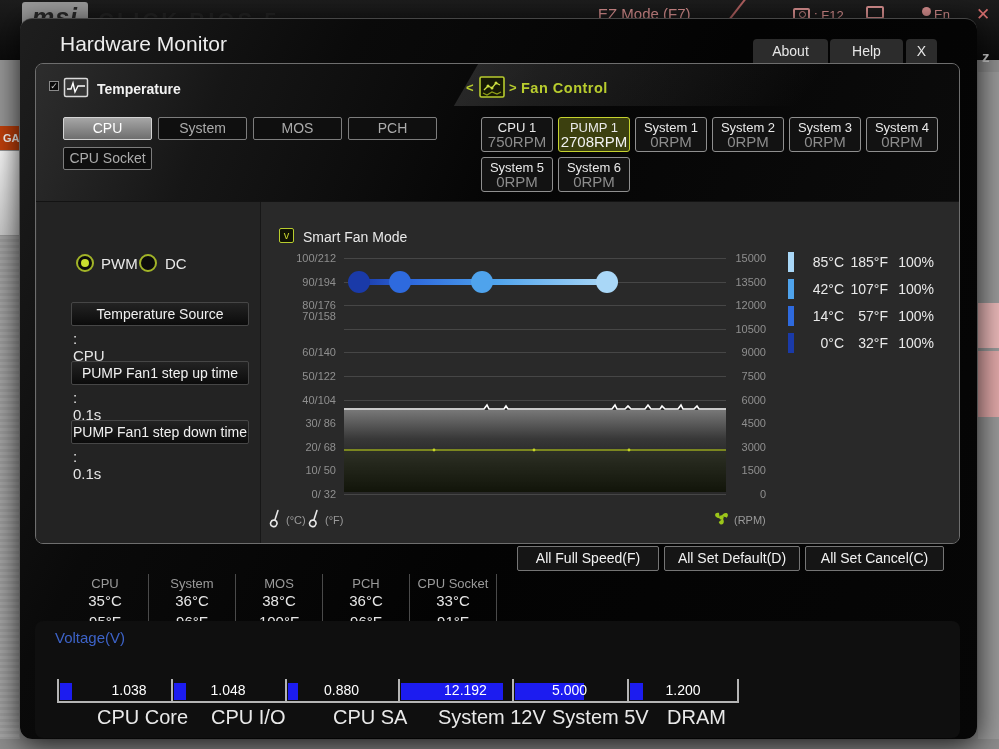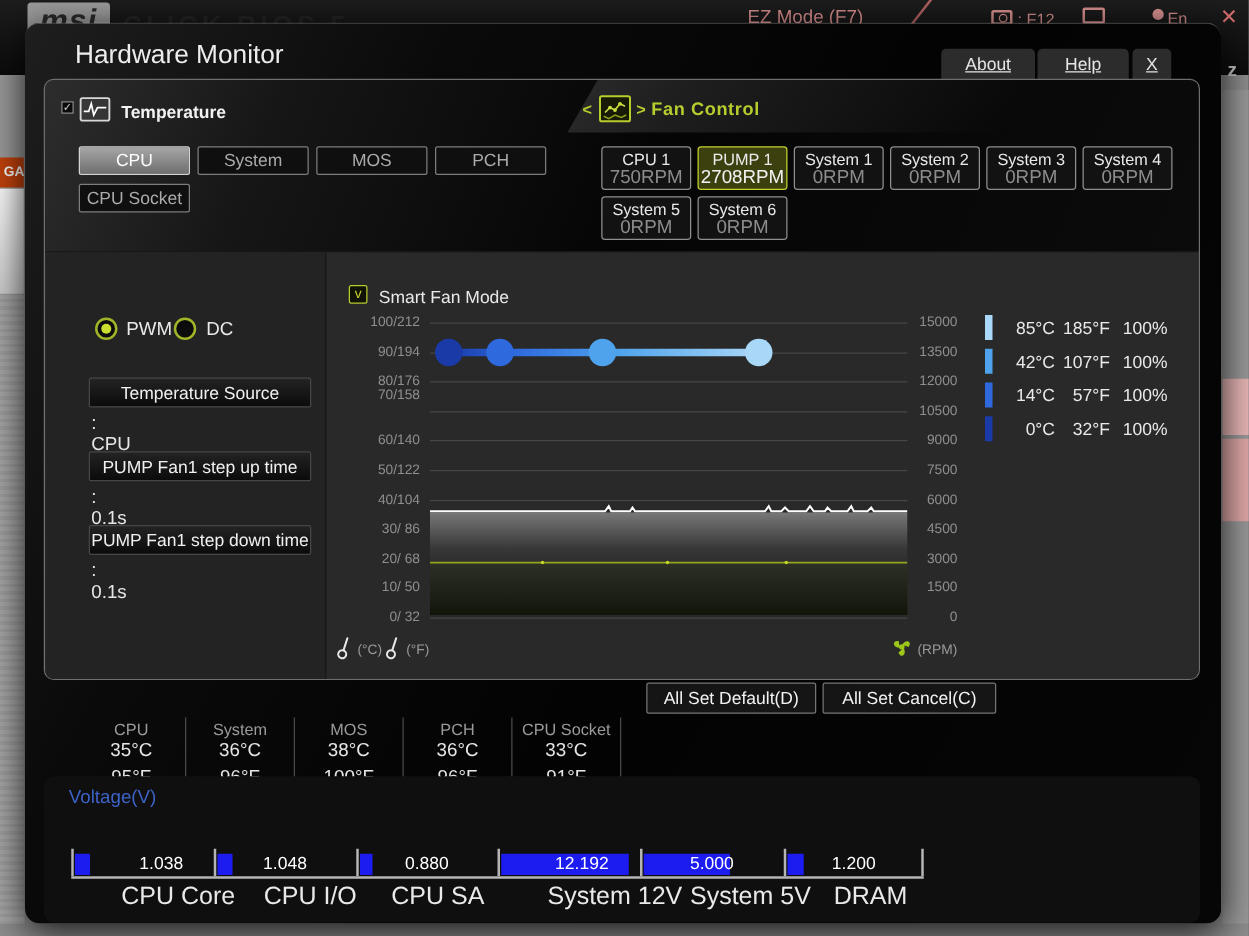--- a/index.html
+++ b/index.html
@@ -38,21 +38,21 @@
   .pink2 { left:978px; top:351px; width:21px; height:66px; background:#e2a9a9; }
   .bottom-strip { left:0; top:739px; width:999px; height:10px; background:#8d8d8d; }
 
   
   .modal { left:20px; top:18px; width:957px; height:721px; background:#050505;
     border-radius:12px; border-top:1px solid #454545;
     background:linear-gradient(118deg,#1e1e1e 0%,#0a0a0a 26%,#030303 55%,#060606 100%);
     box-shadow:0 6px 30px rgba(0,0,0,.85); }
   .win-title { left:40px; top:13px; color:#ededed; font-size:21px; }
   .titlebar-btn { top:20px; height:25px; background:#2c2c2c; color:#e6e6e6; font-size:14px;
-    text-align:center; line-height:25px; border-radius:4px 4px 0 0; cursor:pointer;text-decoration:underline; }
+    text-align:center; line-height:25px; border-radius:4px 4px 0 0; cursor:pointer; }
 
   
   .inner-panel { left:15px; top:44px; width:925px; height:481px; border:1px solid #6e6e6e;
     border-radius:8px; overflow:hidden; background:#292929; }
   .panel-header { left:0; top:0; width:100%; height:138px;
     background:linear-gradient(112deg,#2d2d2d 0%,#161616 20%,#050505 52%,#0b0b0b 100%);
     border-bottom:1px solid #131313; }
   .sheen { left:430px; top:0; width:495px; height:42px;
     background:linear-gradient(100deg,rgba(120,120,120,.28),rgba(40,40,40,0) 70%);
     transform:skewX(-30deg); pointer-events:none; }
@@ -361,20 +361,21 @@
         <div class="fp-row">
           <div class="fp-bar" style="background: rgb(26, 58, 168);"></div>
           <div class="fp-c">0°C</div>
           <div class="fp-f">32°F</div>
           <div class="fp-pct">100%</div>
         </div>
       </div>
   </div>
 
   <div class="abs actions">
+      <div class="action-btn" style="width: 142px;">All Full Speed(F)</div>
       <div class="action-btn" style="width: 136px;">All Set Default(D)</div>
       <div class="action-btn" style="width: 139px;">All Set Cancel(C)</div>
     </div>
 
   <div class="abs sensors">
       <div class="sensor-col">
         <div class="sensor-name">CPU</div>
         <div class="sensor-c">35°C</div>
         <div class="sensor-f">95°F</div>
       </div>
@@ -409,21 +410,21 @@
           <div class="g-fill" style="left: 3px; width: 12px;"></div>
           <div class="g-val" style="left: 0px; width: 114px; padding-left: 30px;">1.038</div>
           <div class="g-label" style="left: 0px;">CPU Core</div>
           <div class="g-tick" style="left: 114px;"></div>
           <div class="g-fill" style="left: 117px; width: 12px;"></div>
           <div class="g-val" style="left: 114px; width: 114px;">1.048</div>
           <div class="g-label" style="left: 114px;">CPU I/O</div>
           <div class="g-tick" style="left: 228px;"></div>
           <div class="g-fill" style="left: 231px; width: 10px;"></div>
           <div class="g-val" style="left: 228px; width: 113px;">0.880</div>
-          <div class="g-label" style="left: 216px;">CPU SA</div>
+          <div class="g-label" style="left: 236px;">CPU SA</div>
           <div class="g-tick" style="left: 341px;"></div>
           <div class="g-fill" style="left: 344px; width: 102px;"></div>
           <div class="g-val" style="left: 341px; width: 135px;">12.192</div>
           <div class="g-label" style="left: 341px;">System 12V</div>
           <div class="g-tick" style="left: 455px;"></div>
           <div class="g-fill" style="left: 458px; width: 69px;"></div>
           <div class="g-val" style="left: 455px; width: 115px;">5.000</div>
           <div class="g-label" style="left: 455px;">System 5V</div>
           <div class="g-tick" style="left: 570px;"></div>
           <div class="g-fill" style="left: 573px; width: 13px;"></div>

